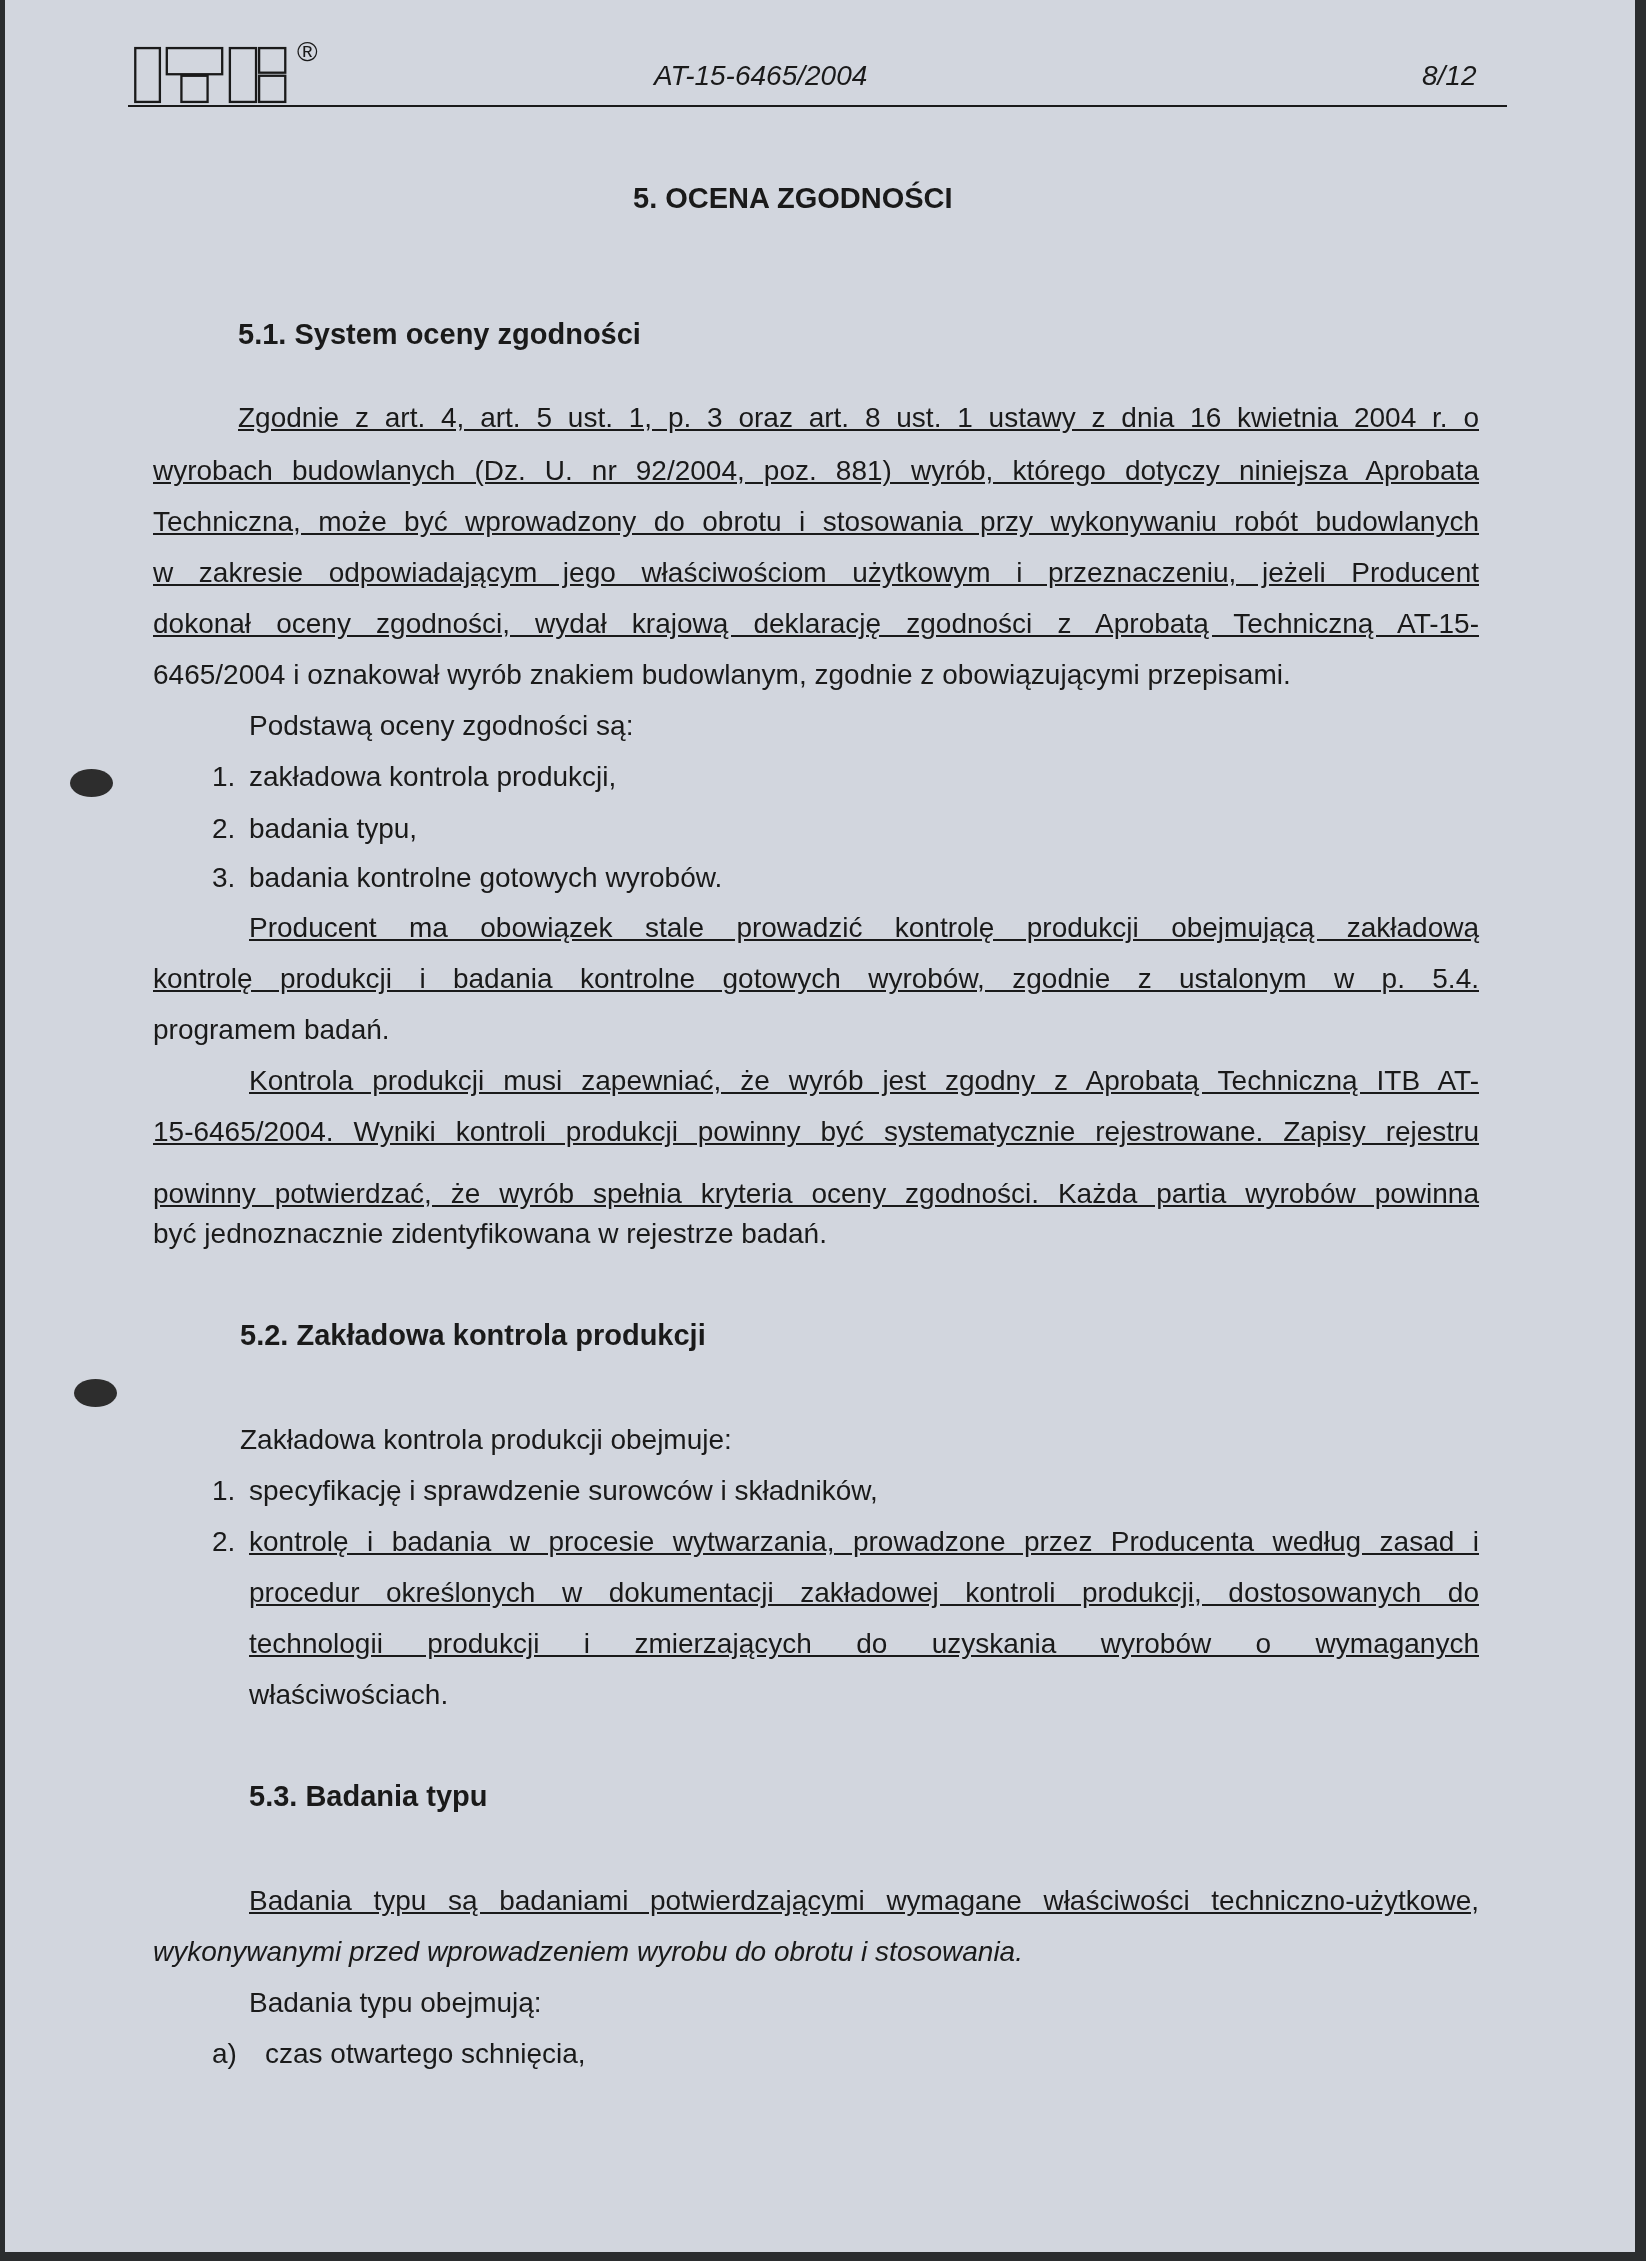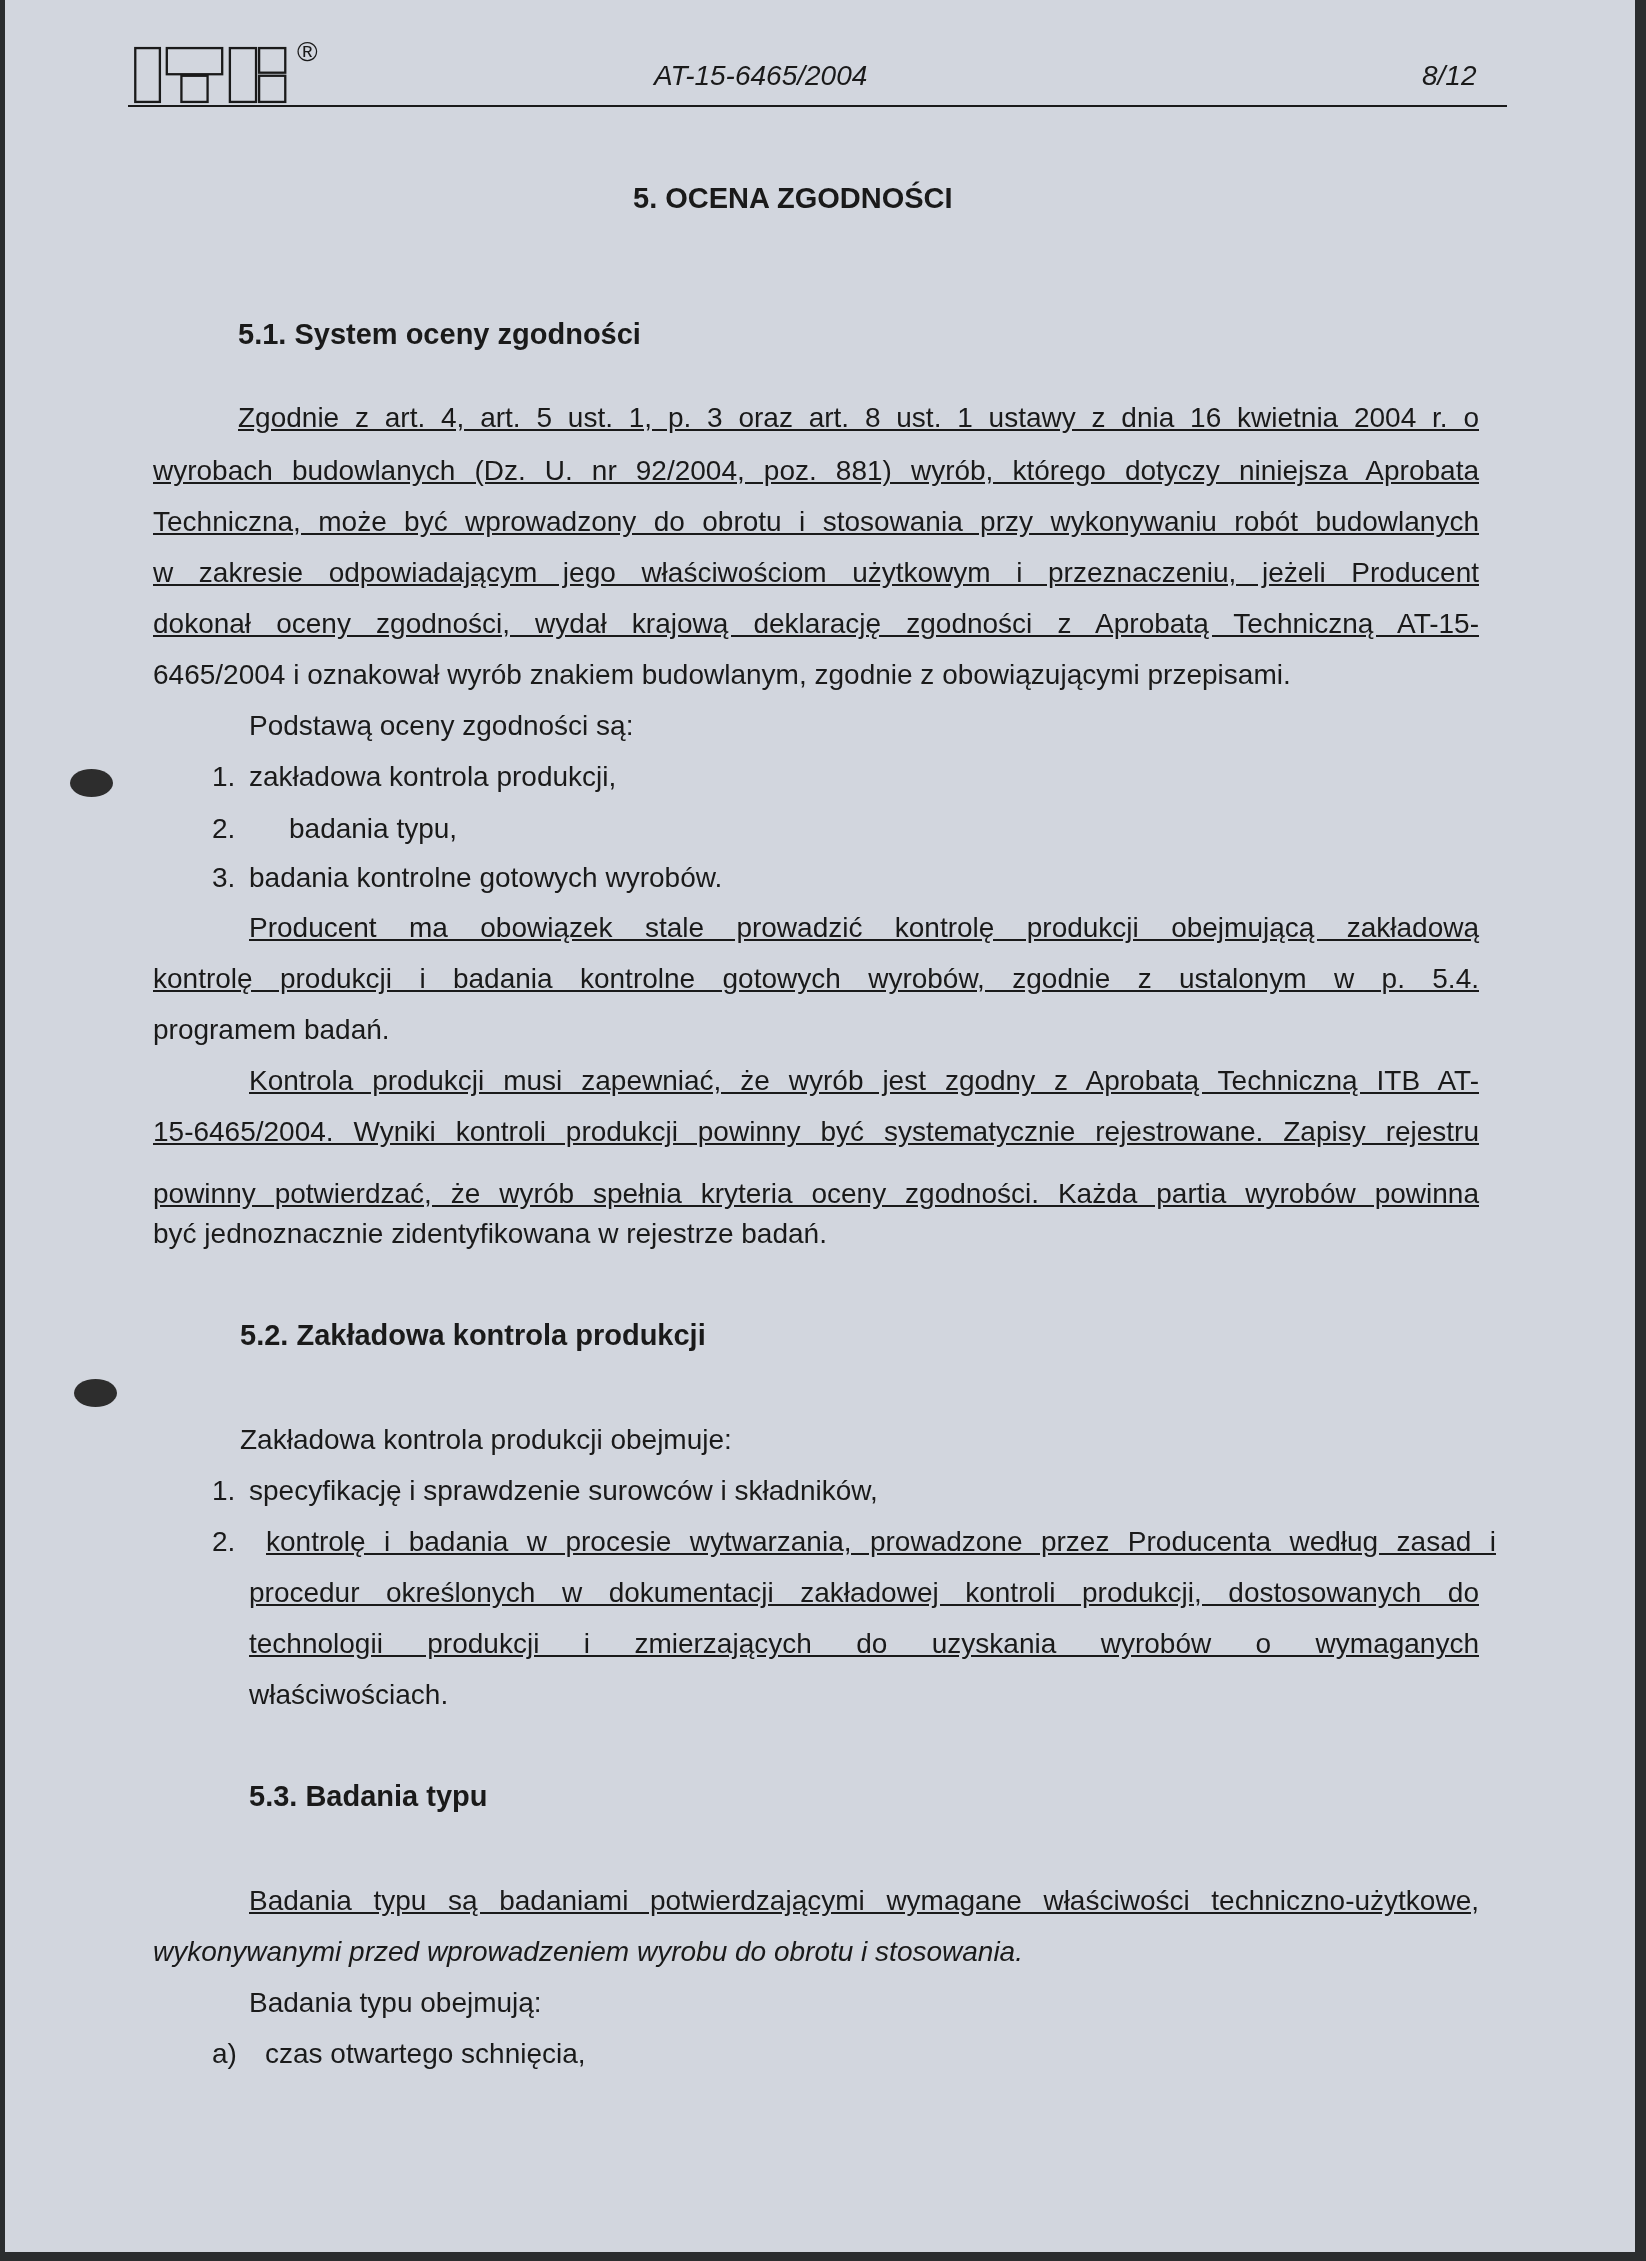--- a/index.html
+++ b/index.html
@@ -71,41 +71,41 @@
 <div class="just" style="left:153px;top:506px;width:1326px;">Techniczna, może być wprowadzony do obrotu i stosowania przy wykonywaniu robót budowlanych</div>
 <div class="just" style="left:153px;top:557px;width:1326px;">w zakresie odpowiadającym jego właściwościom użytkowym i przeznaczeniu, jeżeli Producent</div>
 <div class="just" style="left:153px;top:608px;width:1326px;">dokonał oceny zgodności, wydał krajową deklarację zgodności z Aprobatą Techniczną AT-15-</div>
 <span class="txt" style="left:153px;top:659px;">6465/2004 i oznakował wyrób znakiem budowlanym, zgodnie z obowiązującymi przepisami.</span>
 
 <span class="txt" style="left:249px;top:710px;">Podstawą oceny zgodności są:</span>
 
 <span class="txt" style="left:212px;top:761px;">1.</span>
 <span class="txt" style="left:249px;top:761px;">zakładowa kontrola produkcji,</span>
 <span class="txt" style="left:212px;top:813px;">2.</span>
-<span class="txt" style="left:249px;top:813px;margin-left:40px;">badania typu,</span>
+<span class="txt" style="left:249px;top:813px;">badania typu,</span>
 <span class="txt" style="left:212px;top:862px;">3.</span>
 <span class="txt" style="left:249px;top:862px;">badania kontrolne gotowych wyrobów.</span>
 
 <div class="just" style="left:249px;top:912px;width:1230px;">Producent ma obowiązek stale prowadzić kontrolę produkcji obejmującą zakładową</div>
 <div class="just" style="left:153px;top:963px;width:1326px;">kontrolę produkcji i badania kontrolne gotowych wyrobów, zgodnie z ustalonym w p. 5.4.</div>
 <span class="txt" style="left:153px;top:1014px;">programem badań.</span>
 
 <div class="just" style="left:249px;top:1065px;width:1230px;">Kontrola produkcji musi zapewniać, że wyrób jest zgodny z Aprobatą Techniczną ITB AT-</div>
 <div class="just" style="left:153px;top:1116px;width:1326px;">15-6465/2004. Wyniki kontroli produkcji powinny być systematycznie rejestrowane. Zapisy rejestru</div>
 <div class="just" style="left:153px;top:1167px;width:1326px;margin-top:11px;">powinny potwierdzać, że wyrób spełnia kryteria oceny zgodności. Każda partia wyrobów powinna</div>
 <span class="txt" style="left:153px;top:1218px;">być jednoznacznie zidentyfikowana w rejestrze badań.</span>
 
 <span class="txt bold h2" style="left:240px;top:1320px;">5.2. Zakładowa kontrola produkcji</span>
 <span class="txt" style="left:240px;top:1424px;">Zakładowa kontrola produkcji obejmuje:</span>
 
 <span class="txt" style="left:212px;top:1475px;">1.</span>
 <span class="txt" style="left:249px;top:1475px;">specyfikację i sprawdzenie surowców i składników,</span>
 
 <span class="txt" style="left:212px;top:1526px;">2.</span>
-<div class="just" style="left:249px;top:1526px;width:1230px;margin-left:17px;">kontrolę i badania w procesie wytwarzania, prowadzone przez Producenta według zasad i</div>
+<div class="just" style="left:249px;top:1526px;width:1230px;">kontrolę i badania w procesie wytwarzania, prowadzone przez Producenta według zasad i</div>
 <div class="just" style="left:249px;top:1577px;width:1230px;">procedur określonych w dokumentacji zakładowej kontroli produkcji, dostosowanych do</div>
 <div class="just" style="left:249px;top:1628px;width:1230px;">technologii produkcji i zmierzających do uzyskania wyrobów o wymaganych</div>
 <span class="txt" style="left:249px;top:1679px;">właściwościach.</span>
 
 <span class="txt bold h2" style="left:249px;top:1781px;">5.3. Badania typu</span>
 
 <div class="just" style="left:249px;top:1885px;width:1230px;">Badania typu są badaniami potwierdzającymi wymagane właściwości techniczno-użytkowe,</div>
 <span class="txt" style="left:153px;top:1936px;font-style:italic;">wykonywanymi przed wprowadzeniem wyrobu do obrotu i stosowania.</span>
 
 <span class="txt" style="left:249px;top:1987px;">Badania typu obejmują:</span>

